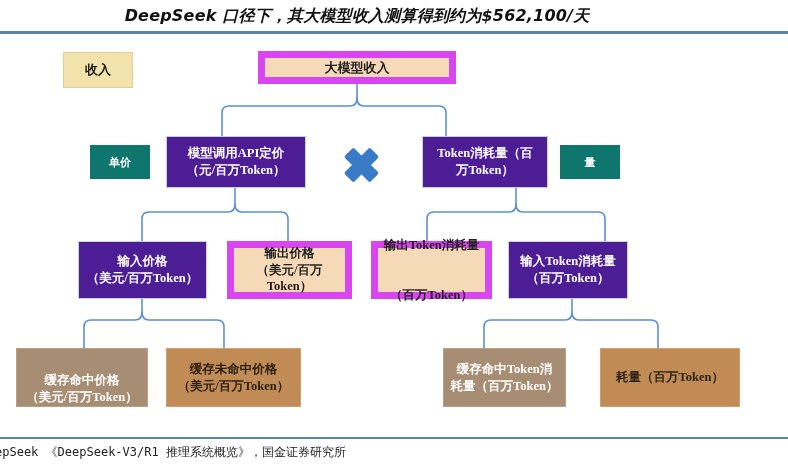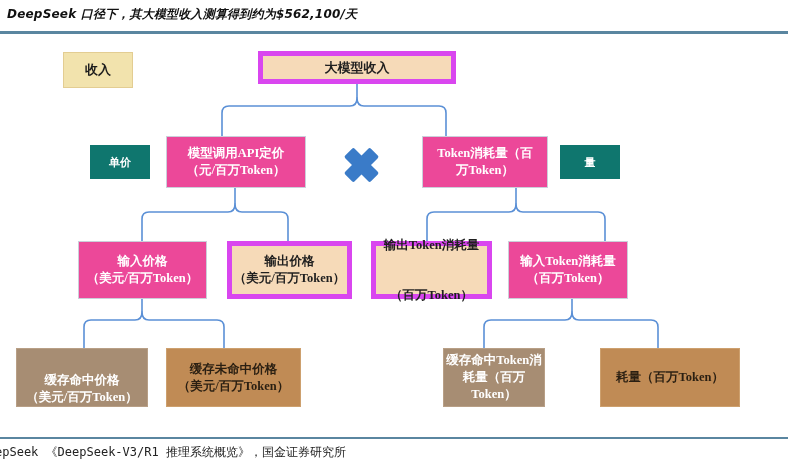--- a/index.html
+++ b/index.html
@@ -4,35 +4,35 @@
 <style>
   html,body{margin:0;padding:0;}
   body{
     width:788px;height:470px;position:relative;background:#ffffff;
     font-family:"Liberation Sans","DejaVu Sans",sans-serif;overflow:hidden;
   }
   .abs{position:absolute;}
   .title{
     left:7px;top:6px;width:700px;
     font-family:"DejaVu Sans","Liberation Sans",sans-serif;
-    font-size:12px;font-weight:bold;font-style:italic;color:#111;
-    letter-spacing:0.2px;white-space:nowrap;
+    font-size:16px;font-weight:bold;font-style:italic;color:#111;
+    letter-spacing:0.2px;white-space:nowrap;text-align:center;
   }
   .rule{left:0;width:788px;background:#5a86a0;}
   .rule-top{top:31px;height:3px;}
   .rule-bottom{top:437px;height:2px;}
   .node{
     display:flex;flex-direction:column;align-items:center;justify-content:center;
     text-align:center;font-weight:bold;
     font-family:"Liberation Serif","DejaVu Serif",serif;
     font-size:12.5px;line-height:1.35;box-sizing:border-box;
   }
   .yellow{background:#f2e3ad;border:1px solid #e3cd92;color:#1c1c1c;font-size:13px;}
-  .peach{background:#f6dab8;border:5px solid #d946ef;color:#1f1f1f;}
-  .navy{background:#ec4899;border:1px solid #cbcfda;color:#ffffff;}
+  .peach{background:#f6dab8;border:7px solid #d946ef;color:#1f1f1f;}
+  .navy{background:#4c1d95;border:1px solid #cbcfda;color:#ffffff;}
   .blue{background:#0f766e;color:#ffffff;font-size:11px;}
   .brown{background:#a78d73;border:1px solid #b89f86;color:#ffffff;}
   .tan{background:#c08b55;border:1px solid #d0a univ;border:1px solid #cda06e;color:#2a1f12;}
   .source{
     left:0;top:444px;width:788px;
     font-family:"DejaVu Sans Mono","Liberation Mono",monospace;
     font-size:12px;color:#222;white-space:nowrap;
   }
   .source span{margin-left:-5px;display:inline-block;}
   svg.layer{left:0;top:0;pointer-events:none;}
@@ -104,21 +104,21 @@
 </div>
 
 <div class="abs node brown" style="left:16px;top:348px;width:132px;height:59px;justify-content:flex-end;">
   <div>缓存命中价格</div>
   <div>（美元/百万Token）</div>
 </div>
 <div class="abs node tan" style="left:166px;top:348px;width:135px;height:59px;">
   <div>缓存未命中价格</div>
   <div>（美元/百万Token）</div>
 </div>
-<div class="abs node brown" style="left:443px;top:348px;width:102px;height:59px;">
+<div class="abs node brown" style="left:443px;top:348px;width:123px;height:59px;">
   <div>缓存命中Token消</div>
   <div>耗量（百万Token）</div>
 </div>
 <div class="abs node tan" style="left:600px;top:348px;width:140px;height:59px;">
   <div>耗量（百万Token）</div>
 </div>
 
 <div class="abs rule rule-bottom"></div>
 <div class="abs source">
   <span>epSeek 《DeepSeek-V3/R1 推理系统概览》，国金证券研究所</span>

